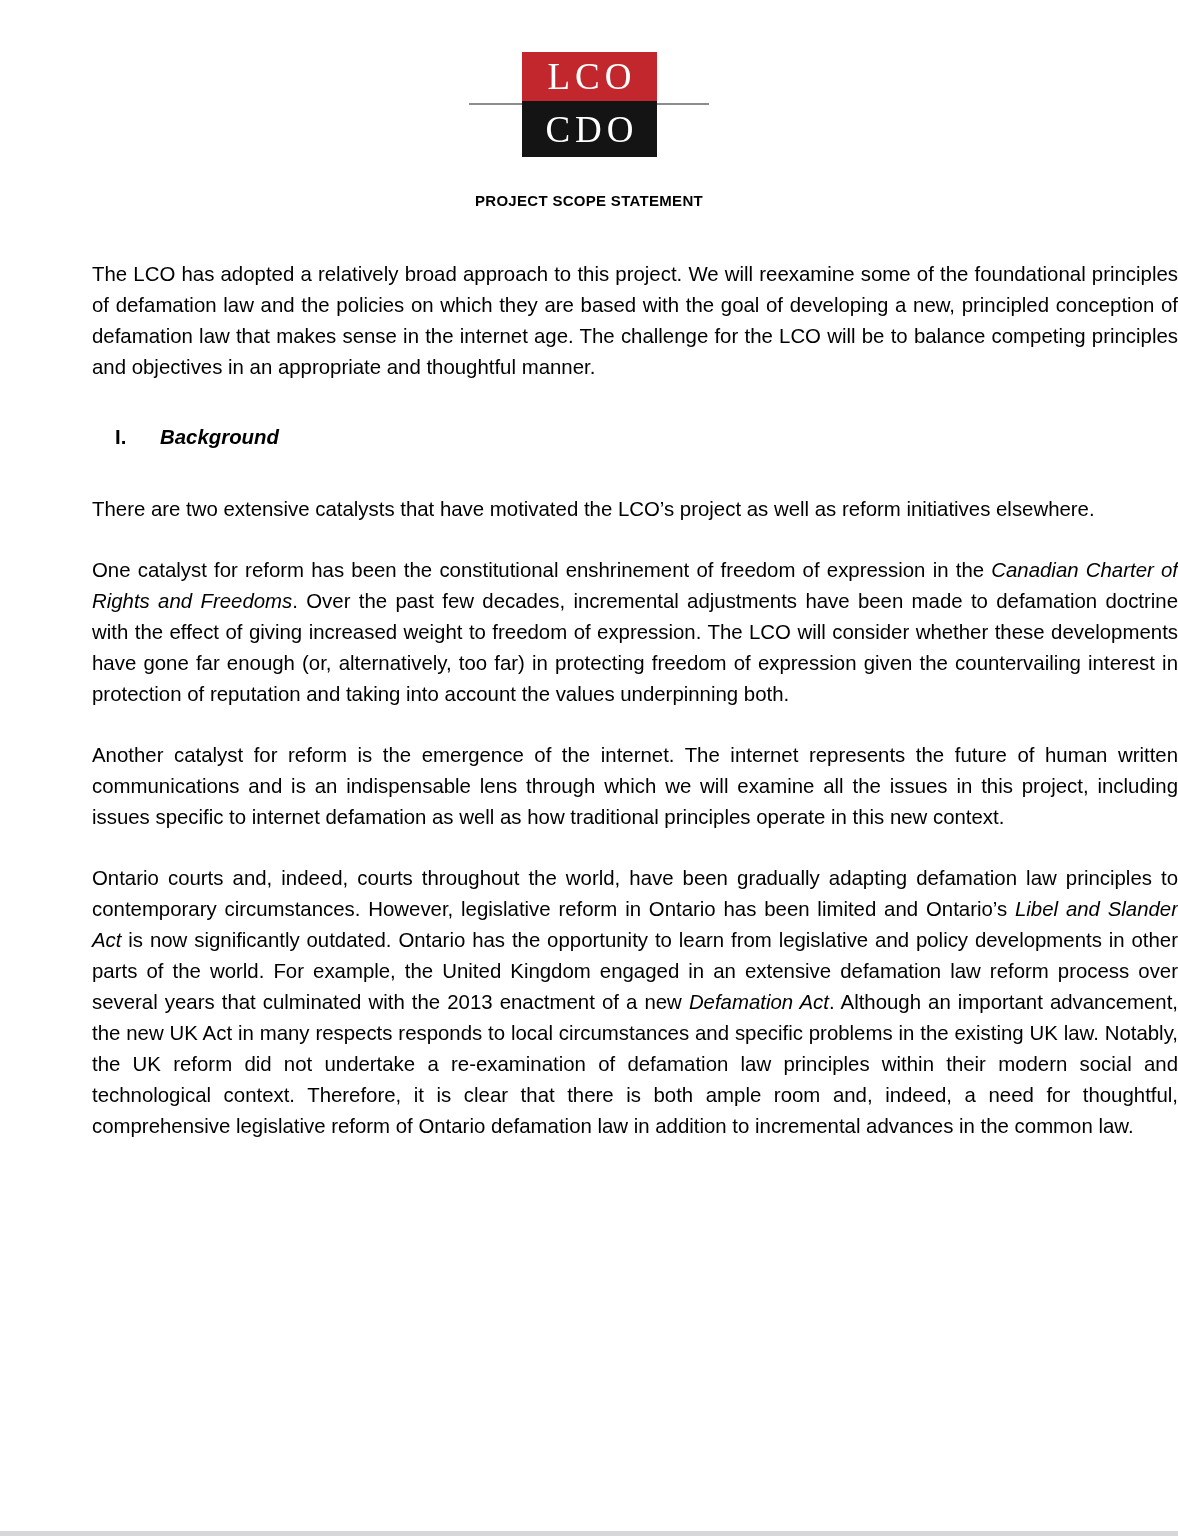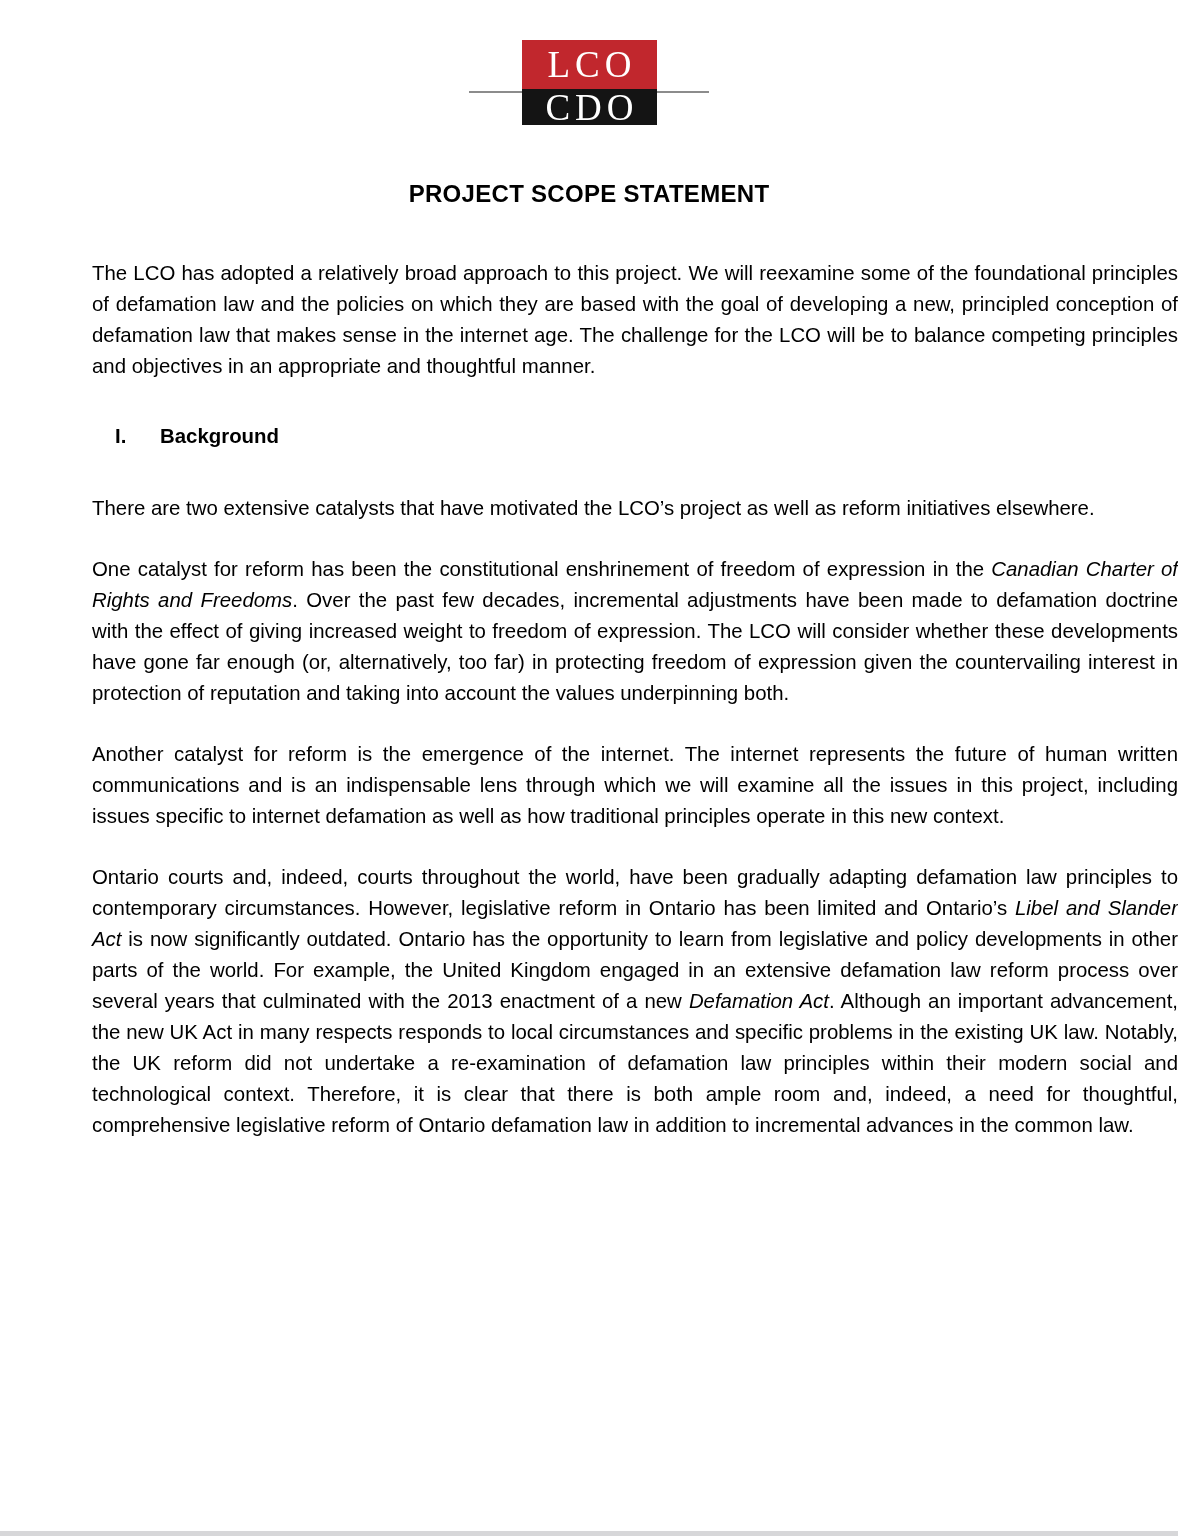--- a/index.html
+++ b/index.html
@@ -21,21 +21,21 @@
     height: 1536px;
     background: #ffffff;
     box-sizing: border-box;
     border-bottom: 5px solid #d7d7d9;
   }
 
   
   .logo-block {
     position: relative;
     width: 100%;
-    padding-top: 40px;
+    padding-top: 52px;
     height: 104px;
     box-sizing: content-box;
   }
   .logo-wrap {
     position: relative;
     width: 240px;
     margin: 0 auto;
     height: 100px;
   }
   .logo-rule {
@@ -60,36 +60,36 @@
     justify-content: center;
     font-family: "Liberation Serif", serif;
     color: #ffffff;
     font-size: 37px;
     letter-spacing: 5px;
     text-indent: 5px;
     line-height: 1;
     z-index: 2;
   }
   .logo-row-top { background: #c1272d; }
-  .logo-row-bot { background: #141414; height: 36px; }
+  .logo-row-bot { background: #141414; height: 56px; }
 
   
   .org-names {
     text-align: center;
     margin-top: 22px;
     font-size: 15.5px;
     line-height: 1.45;
     letter-spacing: 0.2px;
   }
 
   
   .doc-title {
     text-align: center;
     font-weight: bold;
-    font-size: 24px;
+    font-size: 15px;
     letter-spacing: 0.3px;
     margin-top: 36px;
   }
 
   
   .body-content {
     margin: 0 auto;
     padding-left: 92px;
     padding-top: 50px;
     box-sizing: border-box;
@@ -110,21 +110,21 @@
     margin: 40px 0 42px 0;
     padding-left: 23px;
     font-weight: bold;
     font-size: 20.4px;
     line-height: 1.4;
   }
   .section-num {
     width: 45px;
     flex: 0 0 45px;
   }
-  .section-label { flex: 0 1 auto; }
+  .section-label { flex: 0 1 auto; font-style: italic; }
 </style>
 </head>
 <body>
 
 <div class="page">
 
   <div class="logo-block">
     <div class="logo-wrap">
       <div class="logo-rule"></div>
       <div class="logo-stack">

